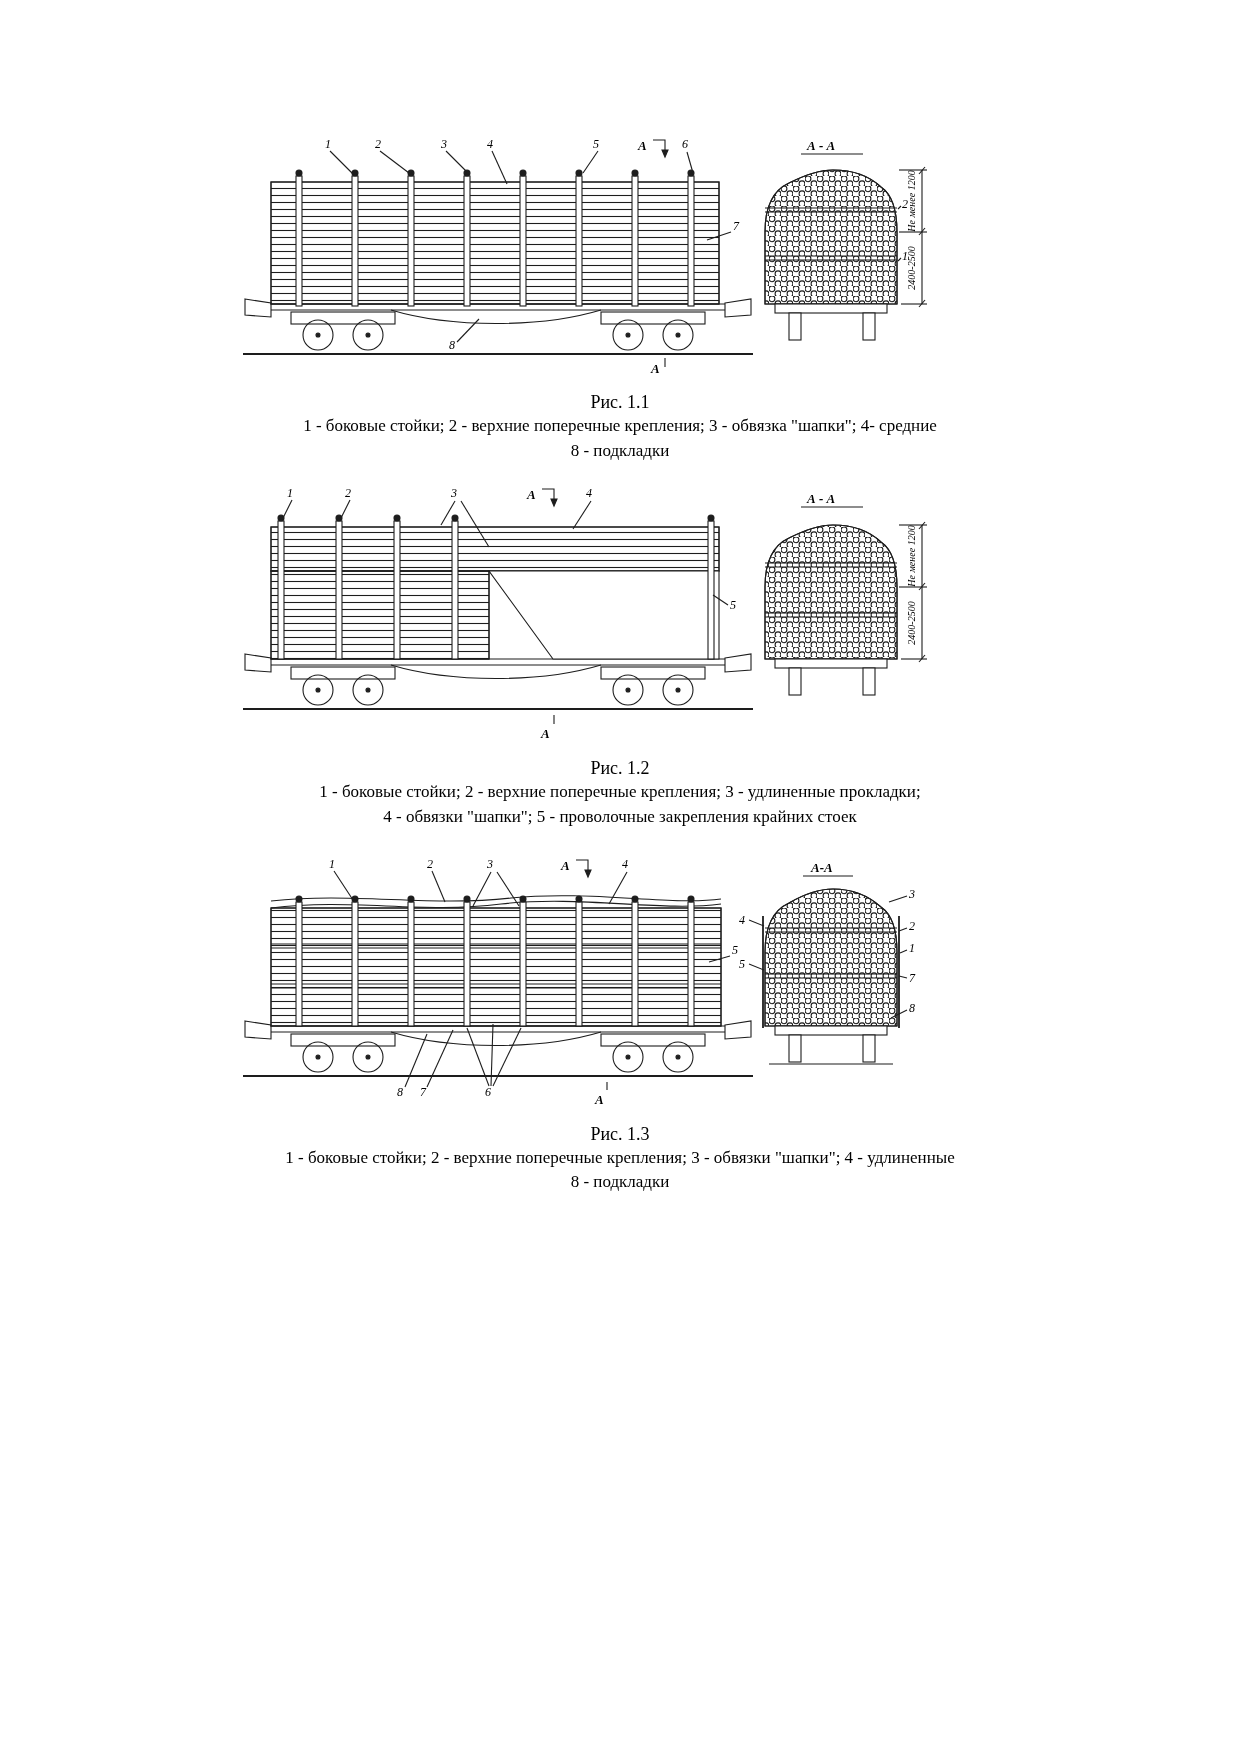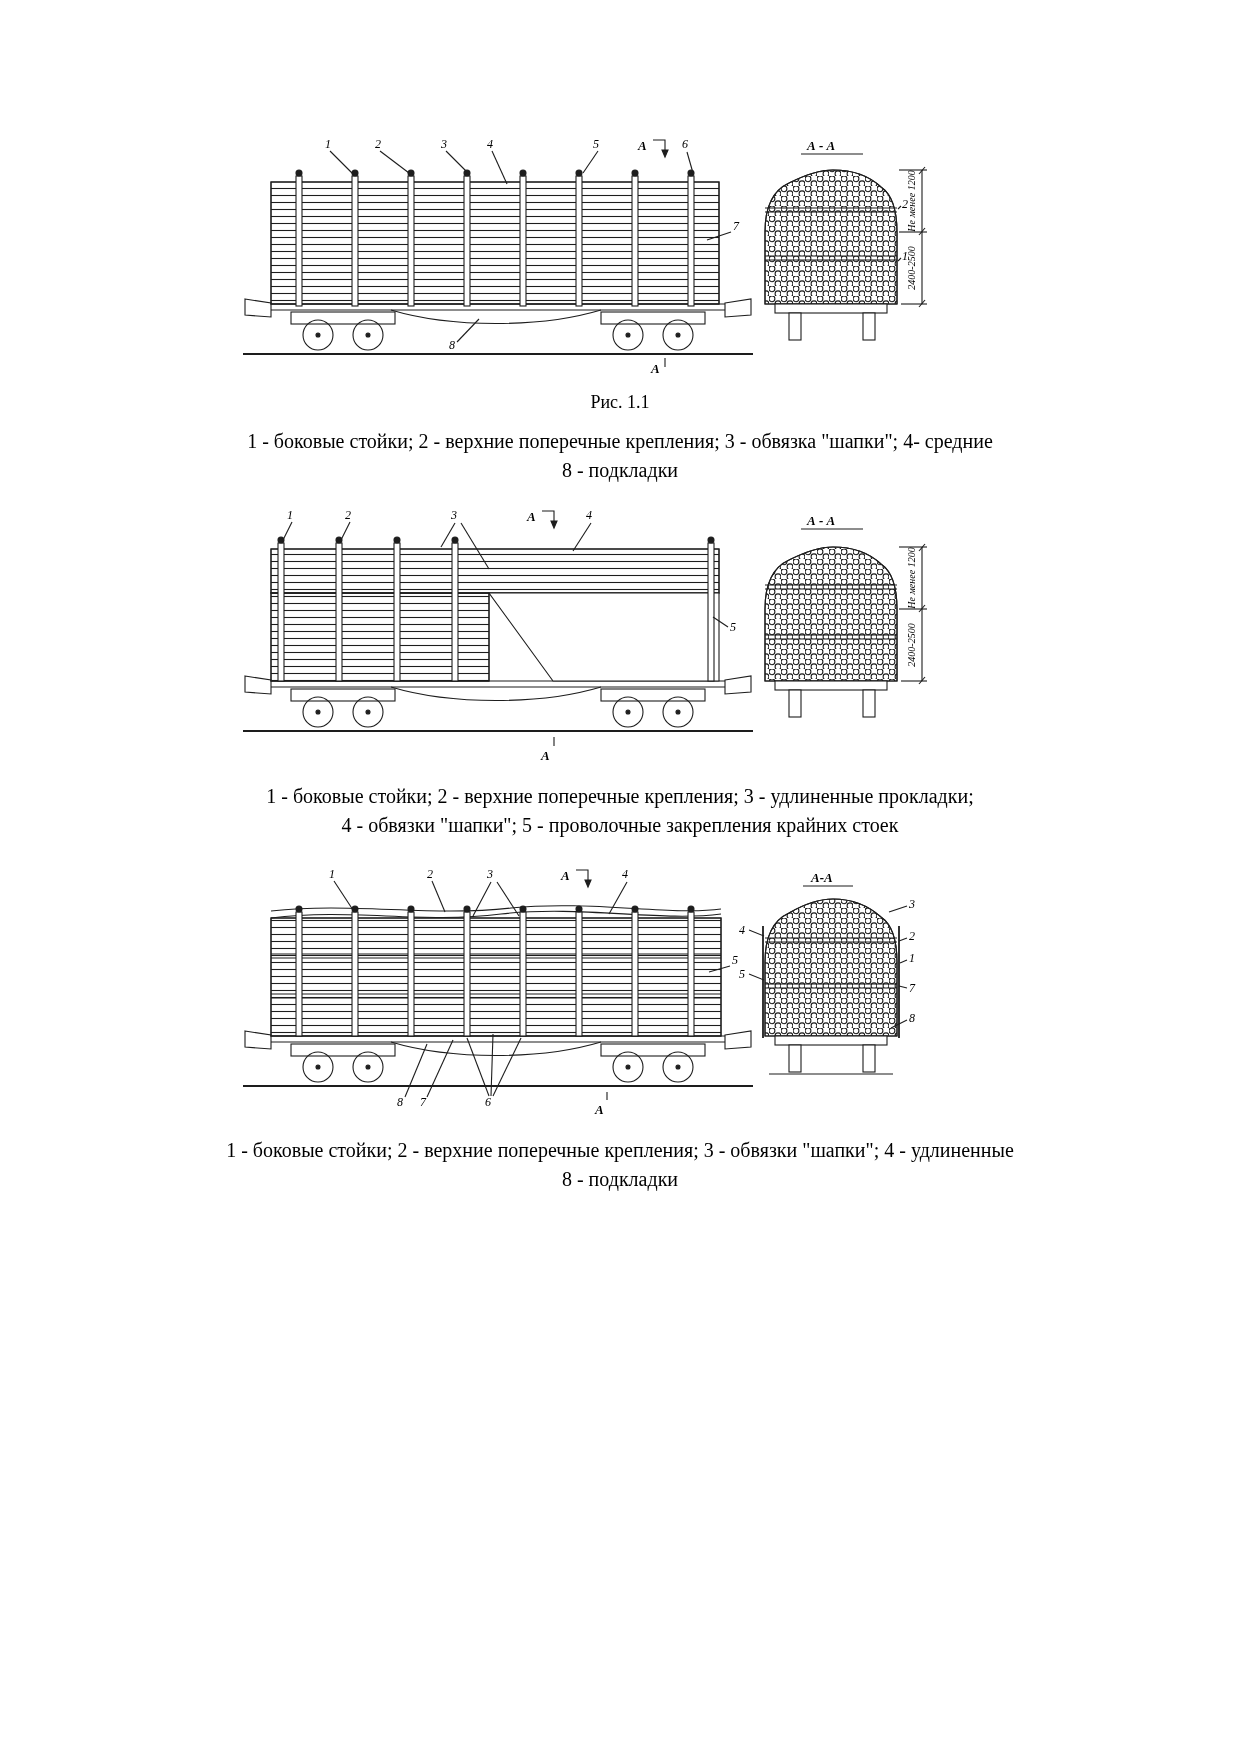--- a/index.html
+++ b/index.html
@@ -3,21 +3,21 @@
 <meta charset="utf-8">
 <style>
   html,body{margin:0;padding:0;background:#fff;}
   .page{width:1240px;height:1755px;background:#ffffff;font-family:"Liberation Serif",serif;color:#000;overflow:hidden;position:relative;}
   .figure-block{text-align:center;}
   .fb1{padding-top:136px;}
   .fb2{margin-top:24px;}
   .fb3{margin-top:28px;}
   .drawing-wrap{width:690px;margin:0 auto;position:relative;left:-34px;}
   .fig-title{font-size:18px;margin-top:12px;text-align:center;}
-  .fig-caption{font-size:20px;line-height:1.45;margin-top:14px;}
+  .fig-caption{font-size:17px;line-height:1.45;margin-top:1px;}
   
   .draw line,.draw path,.draw rect,.draw circle,.draw polygon,.draw polyline{stroke:#1d1d1d;stroke-width:1.1;fill:none;}
   .draw text{stroke:none;fill:#000;font:italic 12px "Liberation Serif",serif;}
   .draw .dim{font:italic 10px "Liberation Serif",serif;text-anchor:middle;}
   .draw .sec{font:italic 13px "Liberation Serif",serif;font-weight:bold;}
   .draw .thick{stroke-width:1.8;}
 </style>
 </head>
 <body>
 
@@ -223,20 +223,21 @@
               <line x1="681" y1="100" x2="681" y2="172"></line>
             <line x1="678" y1="42" x2="684" y2="35"></line>
               <line x1="678" y1="103" x2="684" y2="96"></line>
               <line x1="678" y1="175" x2="684" y2="168"></line>
             <text class="dim" transform="rotate(-90 674 69)" x="674" y="69">Не менее 1200</text>
             <text class="dim" transform="rotate(-90 674 136)" x="674" y="136">2400-2500</text>
           </g>
         </g>
       </svg>
     </div>
+    <div class="fig-title">Рис. 1.2</div>
     <div class="fig-caption">
       <div>1 - боковые стойки; 2 - верхние поперечные крепления; 3 -  удлиненные прокладки;</div>
       <div>4 - обвязки "шапки"; 5 - проволочные закрепления крайних стоек</div>
     </div>
   </section>
 
   <section class="figure-block fb3">
     <div class="drawing-wrap">
       <svg class="draw" width="690" height="250" viewBox="0 0 690 250">
         <defs>
@@ -347,19 +348,20 @@
             <line x1="666" y1="92" x2="659" y2="95"></line>
               <text x="668" y="94">1</text>
             <line x1="666" y1="120" x2="658" y2="118"></line>
               <text x="668" y="124">7</text>
             <line x1="666" y1="152" x2="650" y2="160"></line>
               <text x="668" y="154">8</text>
           </g>
         </g>
       </svg>
     </div>
+    <div class="fig-title">Рис. 1.3</div>
     <div class="fig-caption">
       <div>1 - боковые стойки; 2 - верхние поперечные крепления; 3 - обвязки "шапки"; 4 - удлиненные</div>
       <div>8 - подкладки</div>
     </div>
   </section>
 
 </div>
 
 </body></html>

